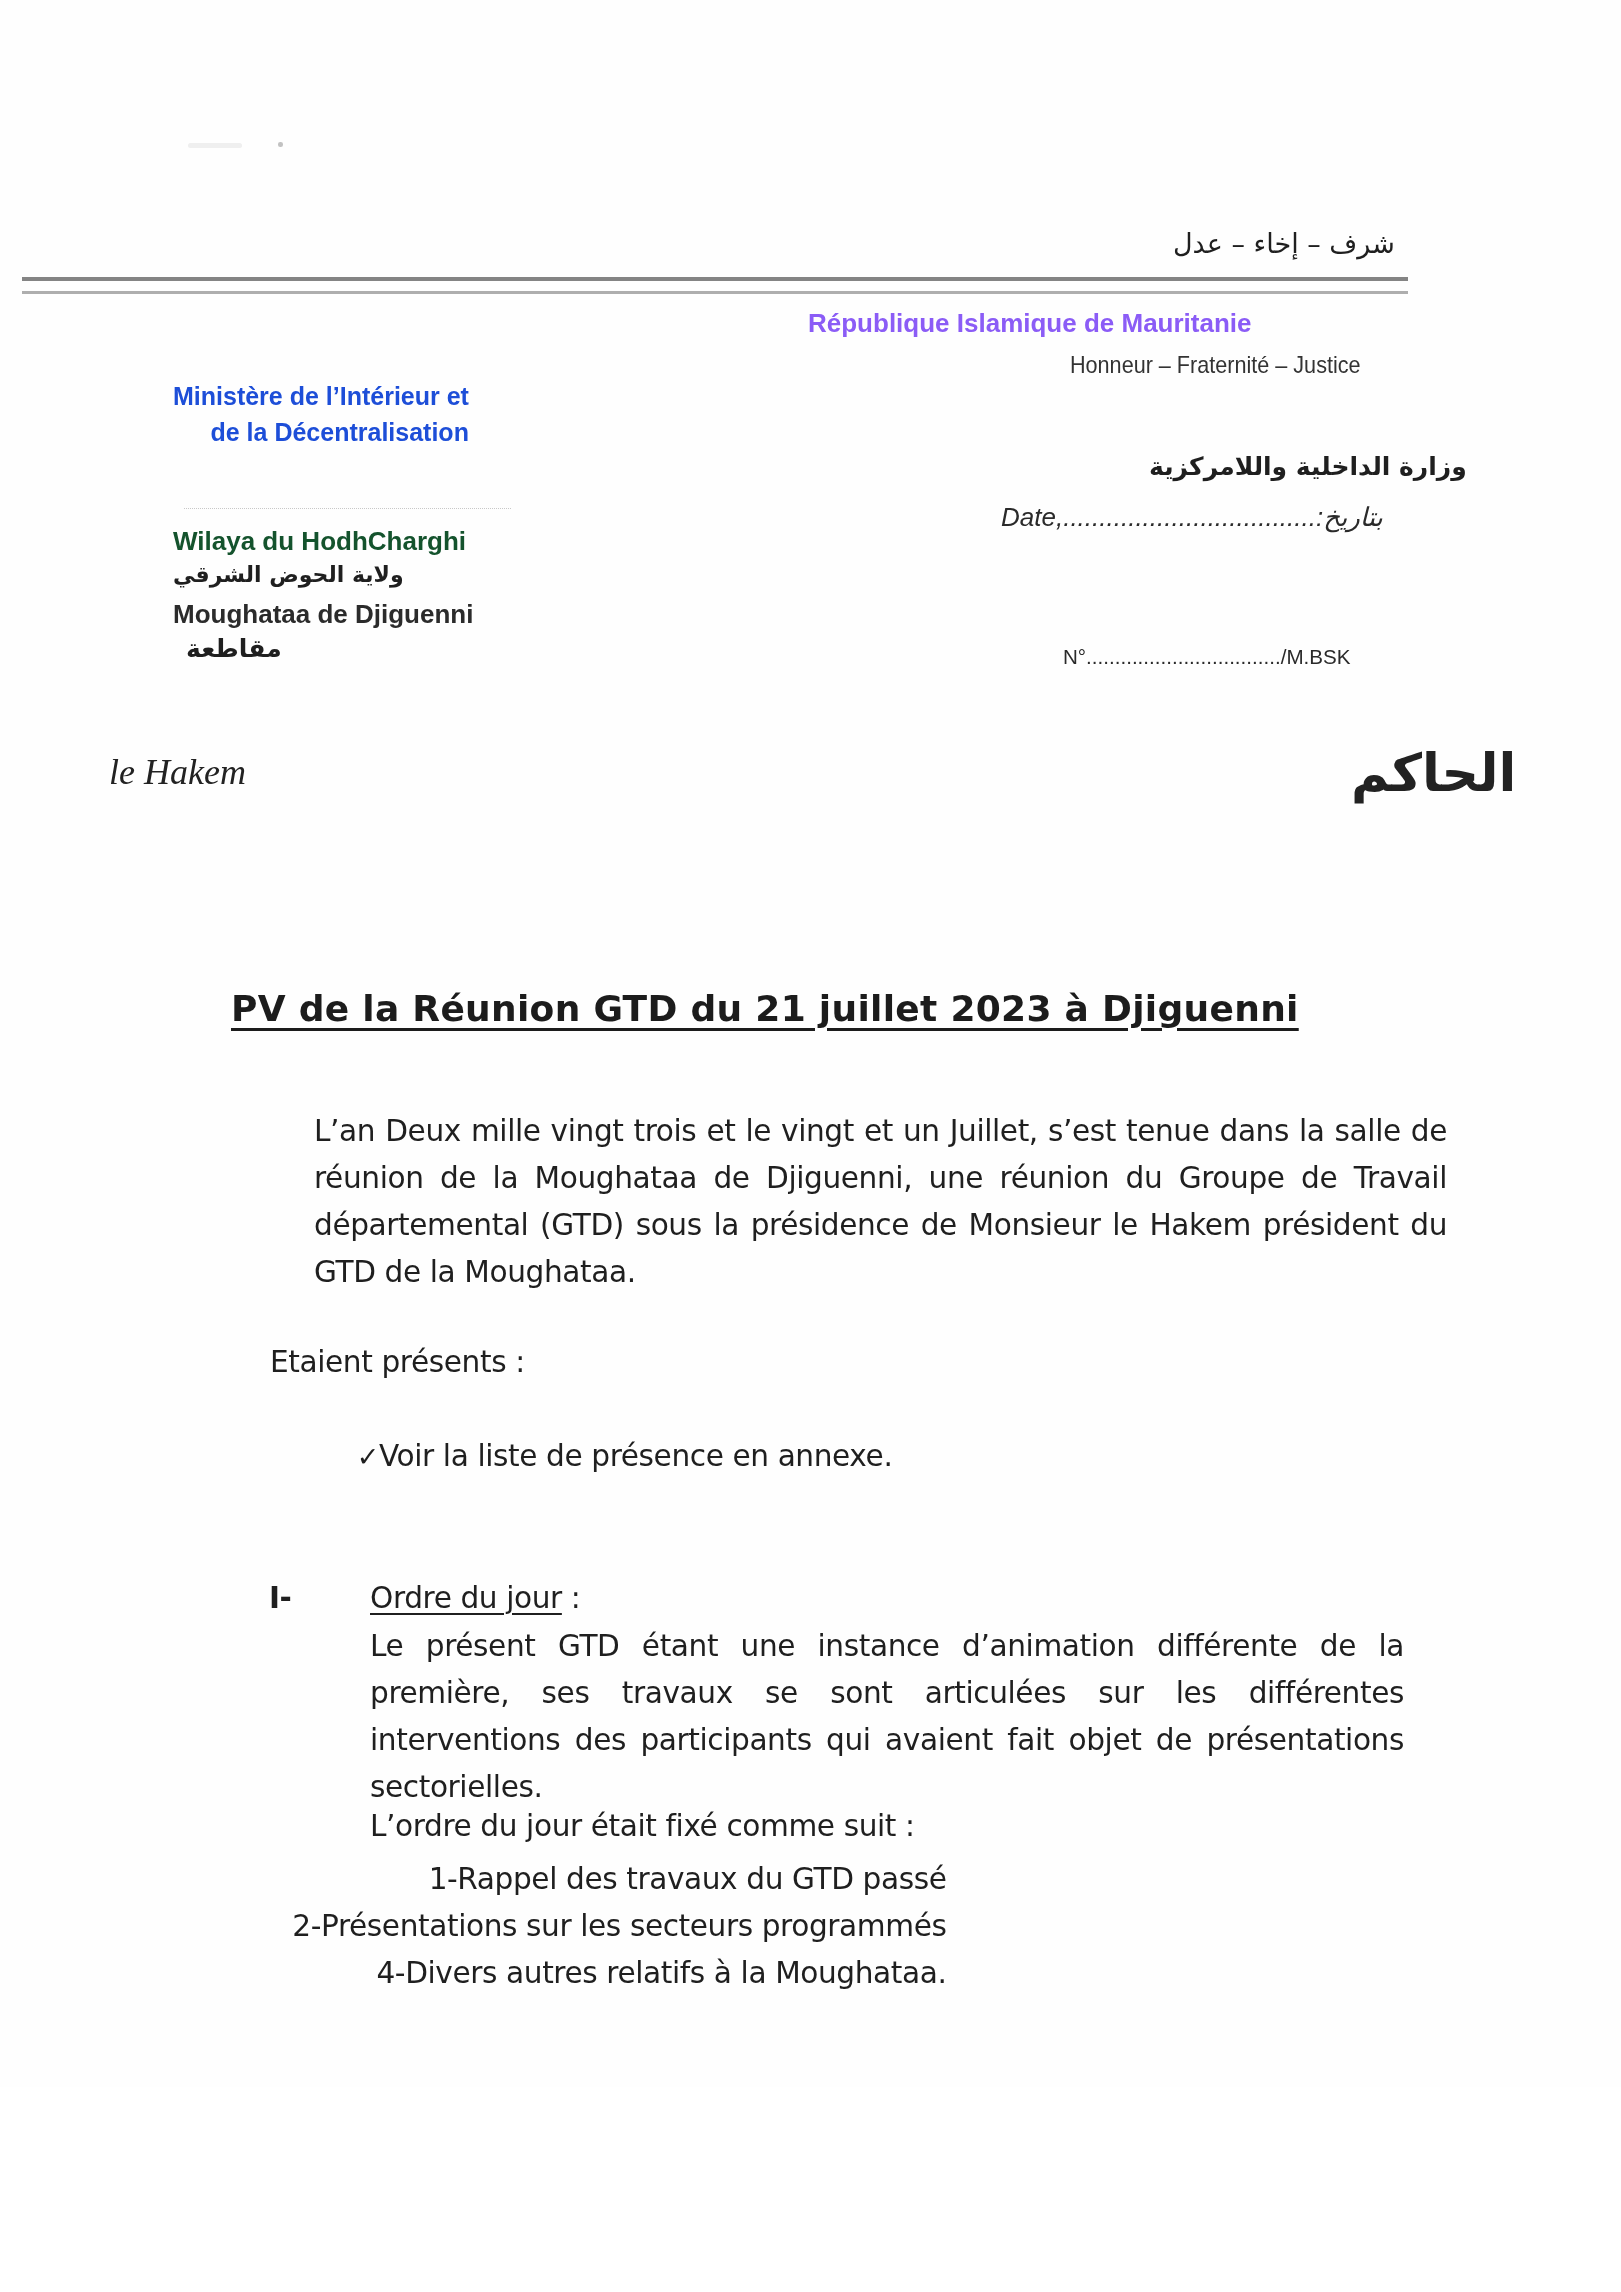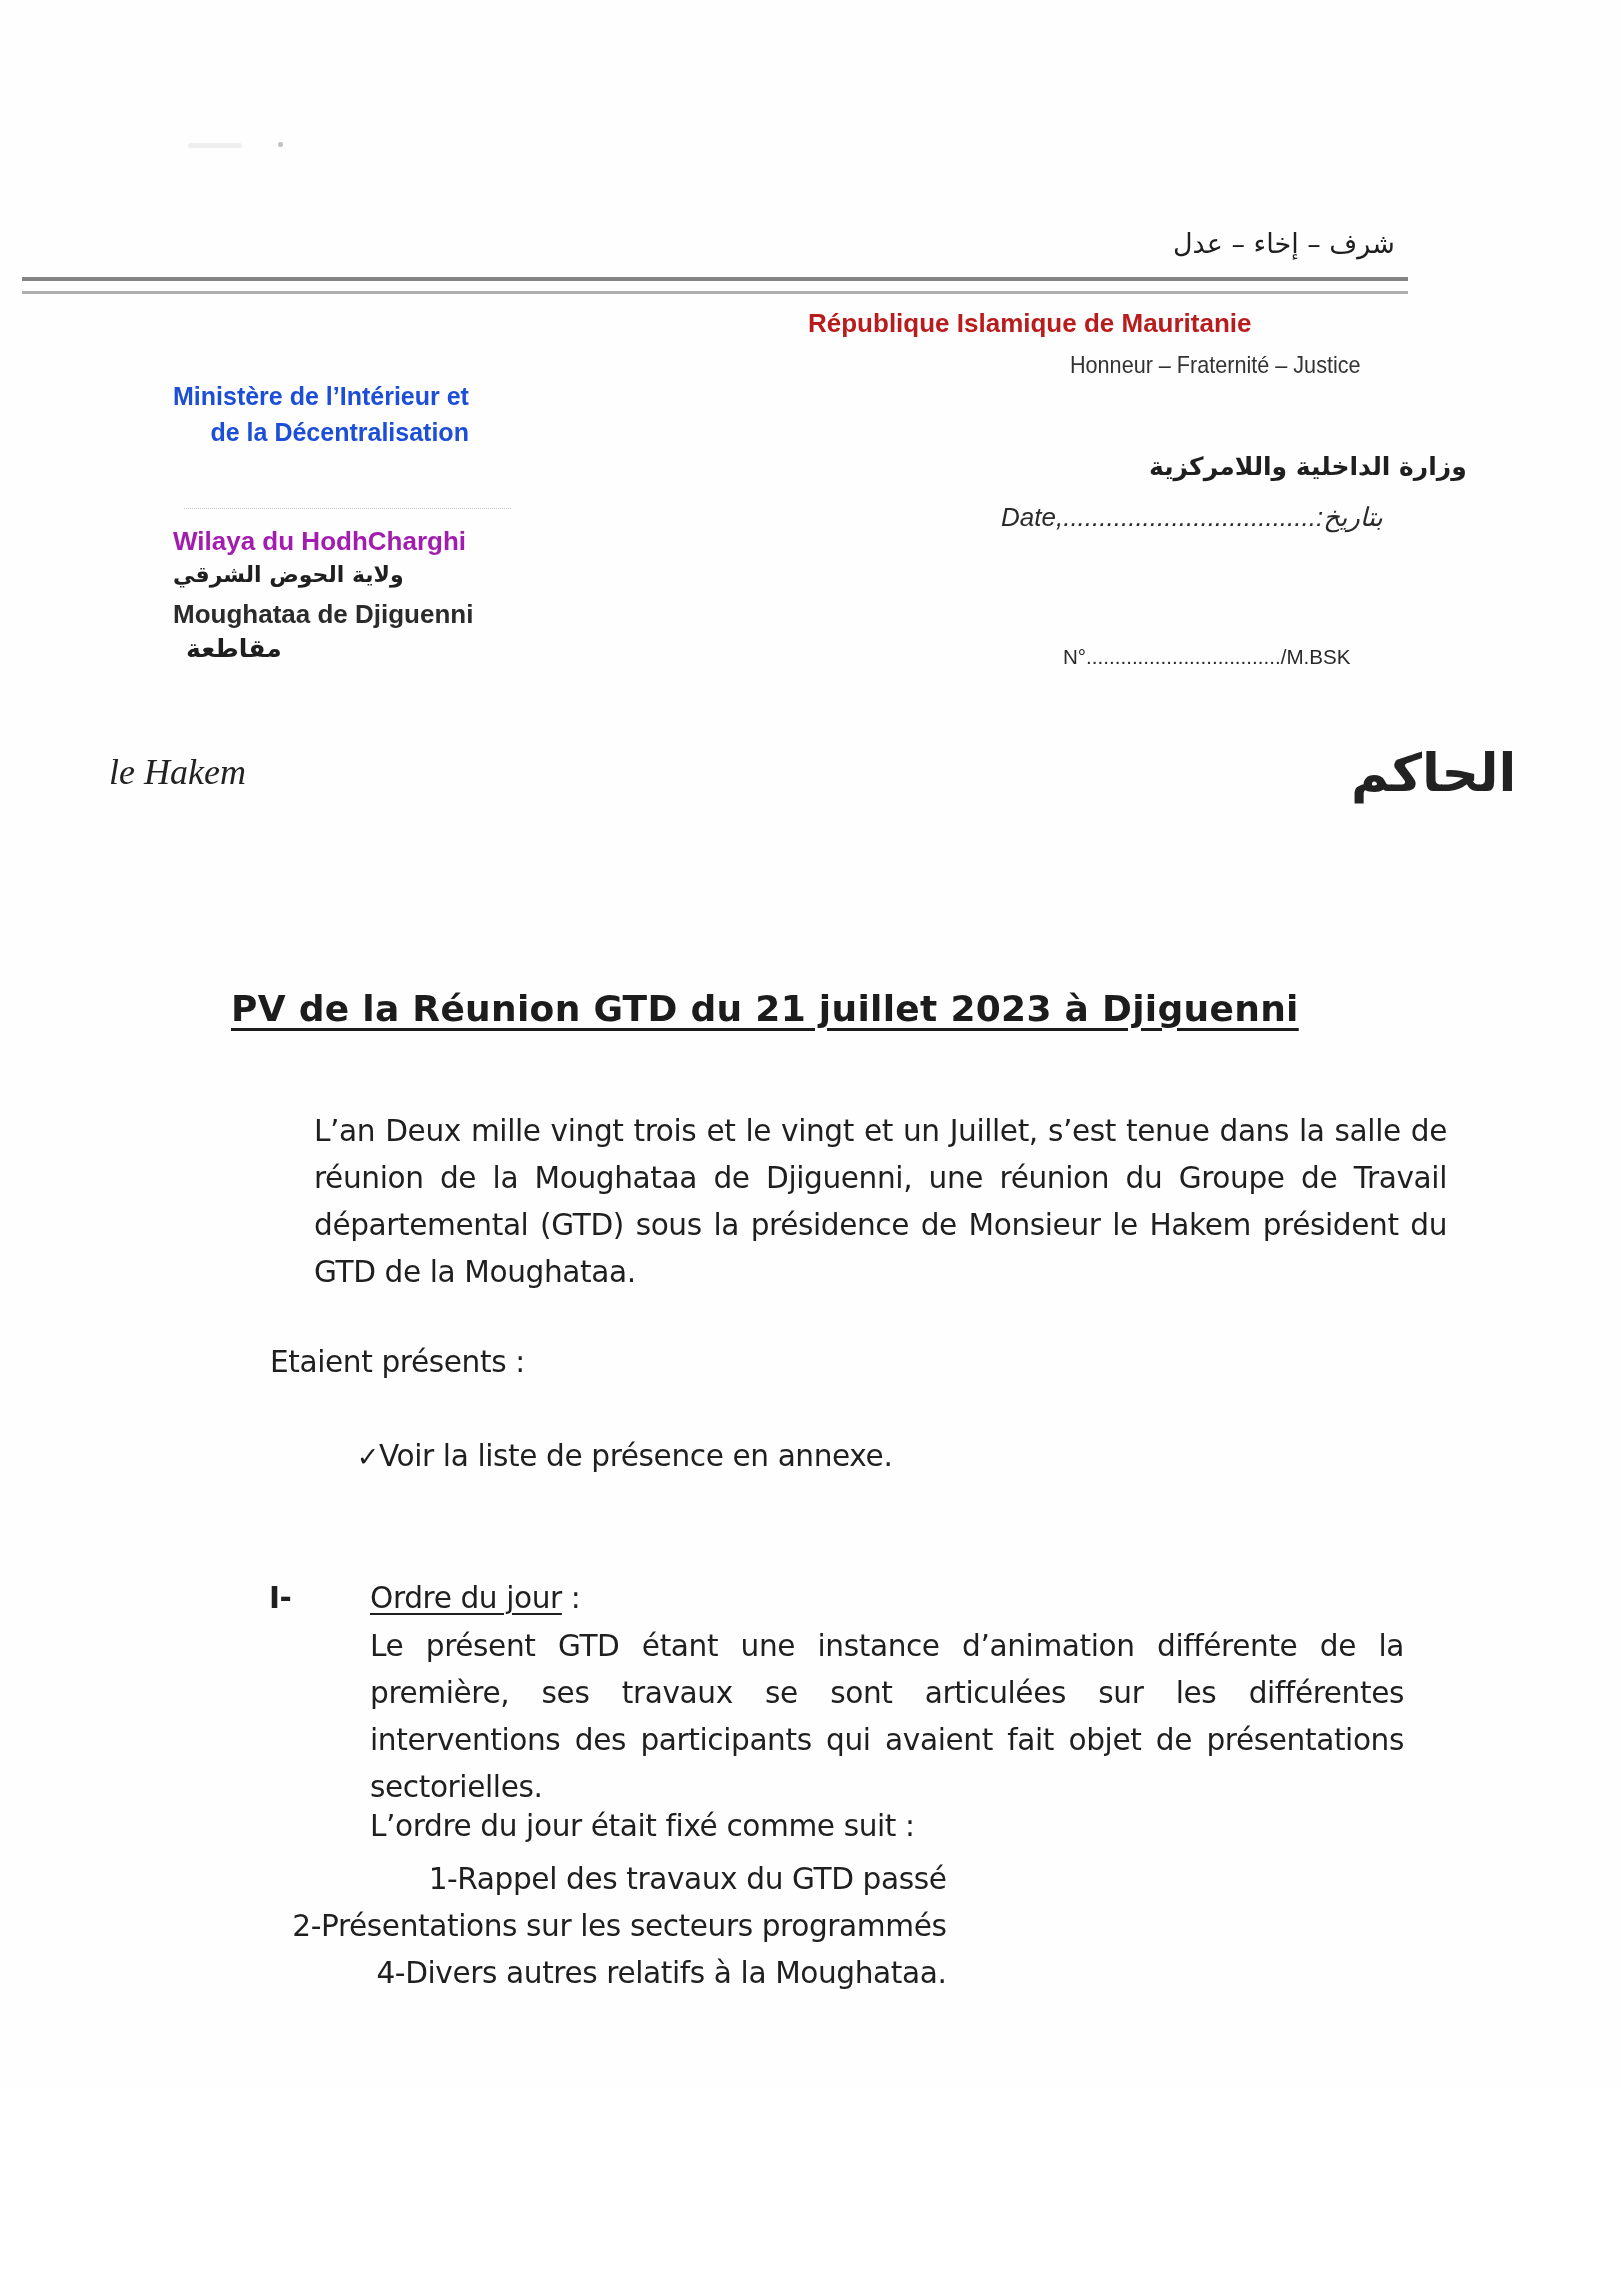--- a/index.html
+++ b/index.html
@@ -6,26 +6,26 @@
   body { width: 1621px; height: 2293px; position: relative; overflow: hidden; color: #1f1f1f; }
   .page { position: absolute; left: 0; top: 0; width: 1621px; height: 2087px; background: #fefefe; }
   .abs { position: absolute; white-space: nowrap; }
   .sans { font-family: "Liberation Sans", "DejaVu Sans", sans-serif; }
   .comic { font-family: "DejaVu Sans", sans-serif; letter-spacing: -0.4px; text-align: right; }
 
   .rule1 { position: absolute; left: 22.4px; top: 277px; width: 1386px; height: 3.6px; background: #6e6e6e; opacity: .85; }
   .rule2 { position: absolute; left: 22.4px; top: 291px; width: 1386px; height: 2.7px; background: #9a9a9a; opacity: .8; }
 
   .motto-ar { left: 1173px; top: 228px; font-size: 27px; direction: rtl; font-family: "DejaVu Sans", sans-serif; }
-  .republic { left: 808px; top: 308px; font-size: 26px; font-weight: bold; color: #b91c1c; }
+  .republic { left: 808px; top: 308px; font-size: 26px; font-weight: bold; color: #8b5cf6; }
   .devise { left: 1070px; top: 351px; font-size: 24px; color: #333; transform: scaleX(.9); transform-origin: left; }
 
   .ministry { left: 173px; top: 378px; font-size: 25px; font-weight: bold; color: #1d4ed8; text-align: right; line-height: 36px; }
   .left-divider { position: absolute; left: 184px; top: 508px; width: 327px; border-top: 0.9px dotted #c8c8c8; }
-  .wilaya { left: 173px; top: 526px; font-size: 26px; font-weight: bold; color: #a21caf; }
+  .wilaya { left: 173px; top: 526px; font-size: 26px; font-weight: bold; color: #14532d; }
   .wilaya-ar { left: 173px; top: 562px; font-size: 22px; font-weight: bold; direction: rtl; font-family: "DejaVu Sans", sans-serif; }
   .moughataa { left: 173px; top: 599px; font-size: 26px; font-weight: bold; color: #2b2b2b; }
   .moughataa-ar { left: 186px; top: 634px; font-size: 25px; font-weight: bold; direction: rtl; font-family: "DejaVu Sans", sans-serif; }
 
   .ministry-ar { left: 1149px; top: 452px; font-size: 25px; font-weight: bold; direction: rtl; font-family: "DejaVu Sans", sans-serif; }
   .date-line { left: 1001px; top: 502px; font-size: 26px; font-style: italic; color: #2a2a2a; }
   .date-line .ar { direction: rtl; unicode-bidi: isolate; }
   .numero { left: 1063px; top: 645px; font-size: 20.6px; color: #2a2a2a; }
 
   .hakem-fr { left: 109px; top: 751px; font-size: 36px; font-style: italic; font-family: "Liberation Serif", "DejaVu Serif", serif; color: #222; }

